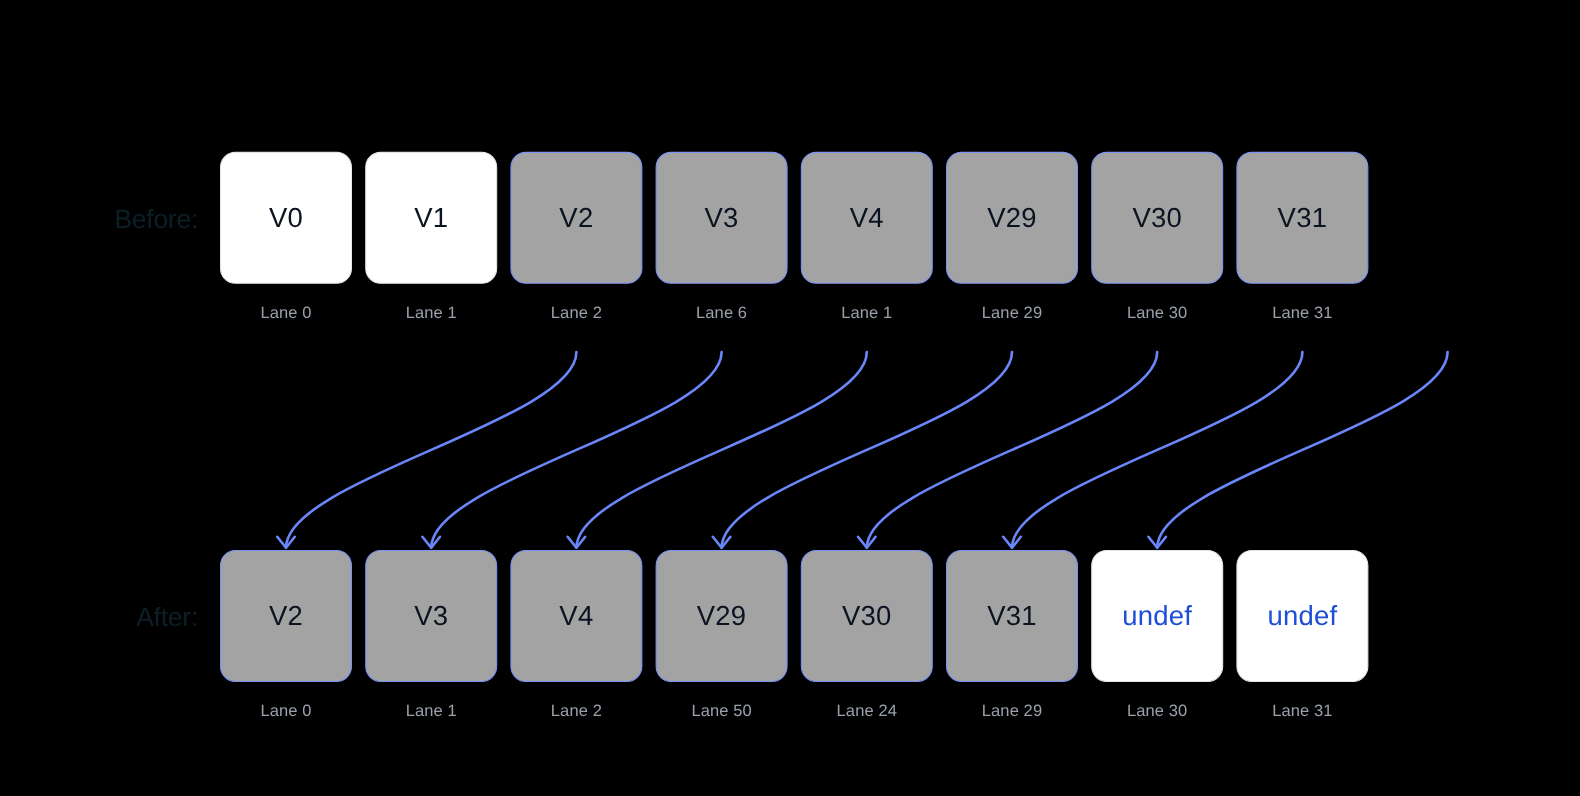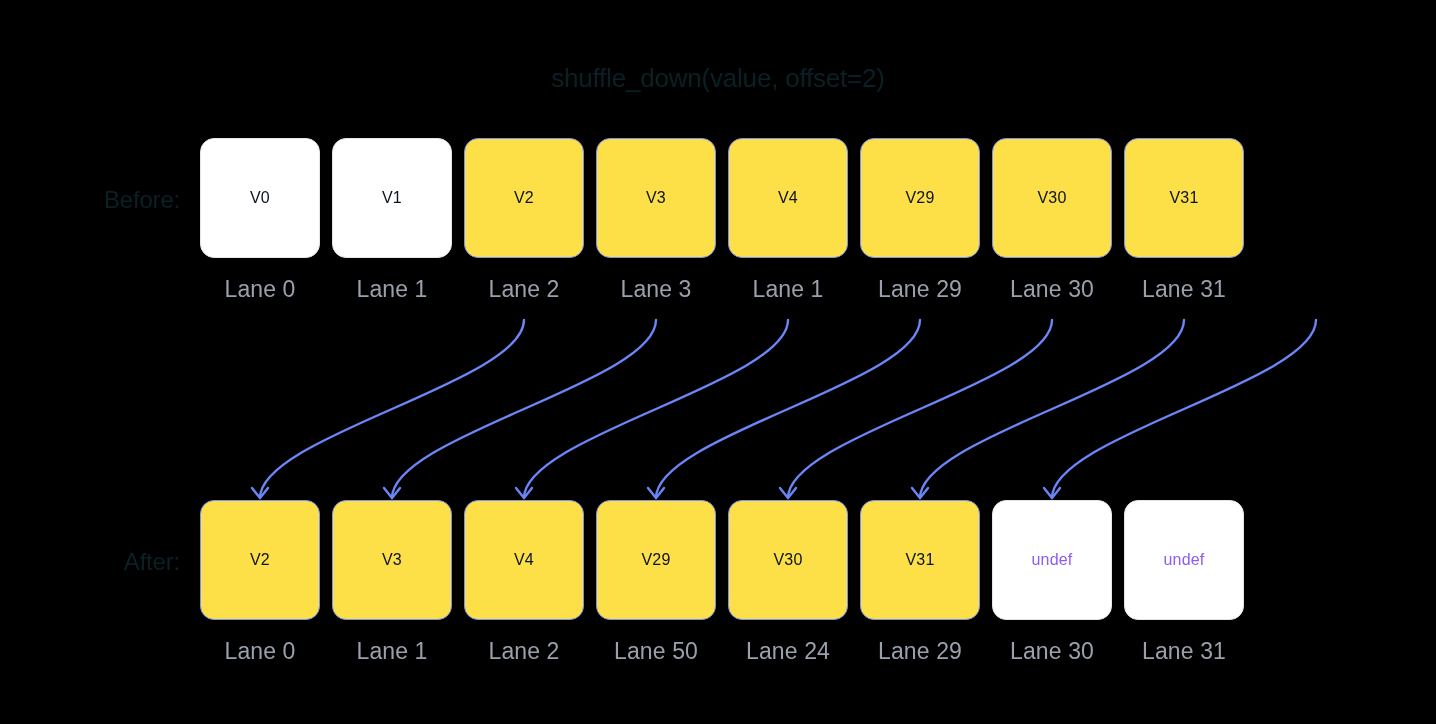--- a/index.html
+++ b/index.html
@@ -59,73 +59,72 @@
     width: 120px;
     position: relative;
   }
   .cell {
     width: 120px;
     height: 120px;
     border-radius: 14px;
     display: flex;
     align-items: center;
     justify-content: center;
-    font-size: 16px;
+    font-size: 25px;
     letter-spacing: 0.2px;
   }
   .cell.active {
-    background: #fde047;
+    background: #a3a3a3;
     border: 1.6px solid #7B93F5;
     color: #0B1220;
   }
   .cell.inactive {
     background: #FFFFFF;
     border: 1.6px solid #E3E5E9;
     color: #0B1220;
   }
   .cell.undef {
     background: #FFFFFF;
     border: 1.6px solid #E3E5E9;
-    color: #8b5cf6;
+    color: #1d4ed8;
   }
   .ellipsis {
     display: inline-flex;
     align-items: center;
     gap: 9px;
   }
   .ellipsis i {
     display: block;
     width: 6px; height: 6px;
     background: #0B1220;
   }
   .lane-caption {
     position: absolute;
     left: -10px;
     width: 140px;
     top: 138px;
     text-align: center;
-    font-size: 23px;
+    font-size: 15px;
     color: #9AA1AC;
     letter-spacing: 0.1px;
   }
 
   
   #arrows {
     position: absolute;
     left: 0; top: 0;
     width: 1436px; height: 724px;
     pointer-events: none;
   }
 </style>
 </head>
 <body>
 
 <div id="stage">
 
-  <div class="title">shuffle_down(value, offset=2)</div>
 
   <div class="row-label" id="after-label">After:</div>
   <div class="row-label" id="before-label">Before:</div>
 
   <div class="lane-row" id="row-before">
       <div class="lane">
         <div class="cell inactive">
           <span>V0</span>
         </div>
         <div class="lane-caption">Lane 0</div>
@@ -139,21 +138,21 @@
       <div class="lane">
         <div class="cell active">
           <span>V2</span>
         </div>
         <div class="lane-caption">Lane 2</div>
       </div>
       <div class="lane">
         <div class="cell active">
           <span>V3</span>
         </div>
-        <div class="lane-caption">Lane 3</div>
+        <div class="lane-caption">Lane 6</div>
       </div>
       <div class="lane">
         <div class="cell active">
           <span>V4</span>
         </div>
         <div class="lane-caption">Lane 1</div>
       </div>
       <div class="lane">
         <div class="cell active">
           <span>V29</span>

